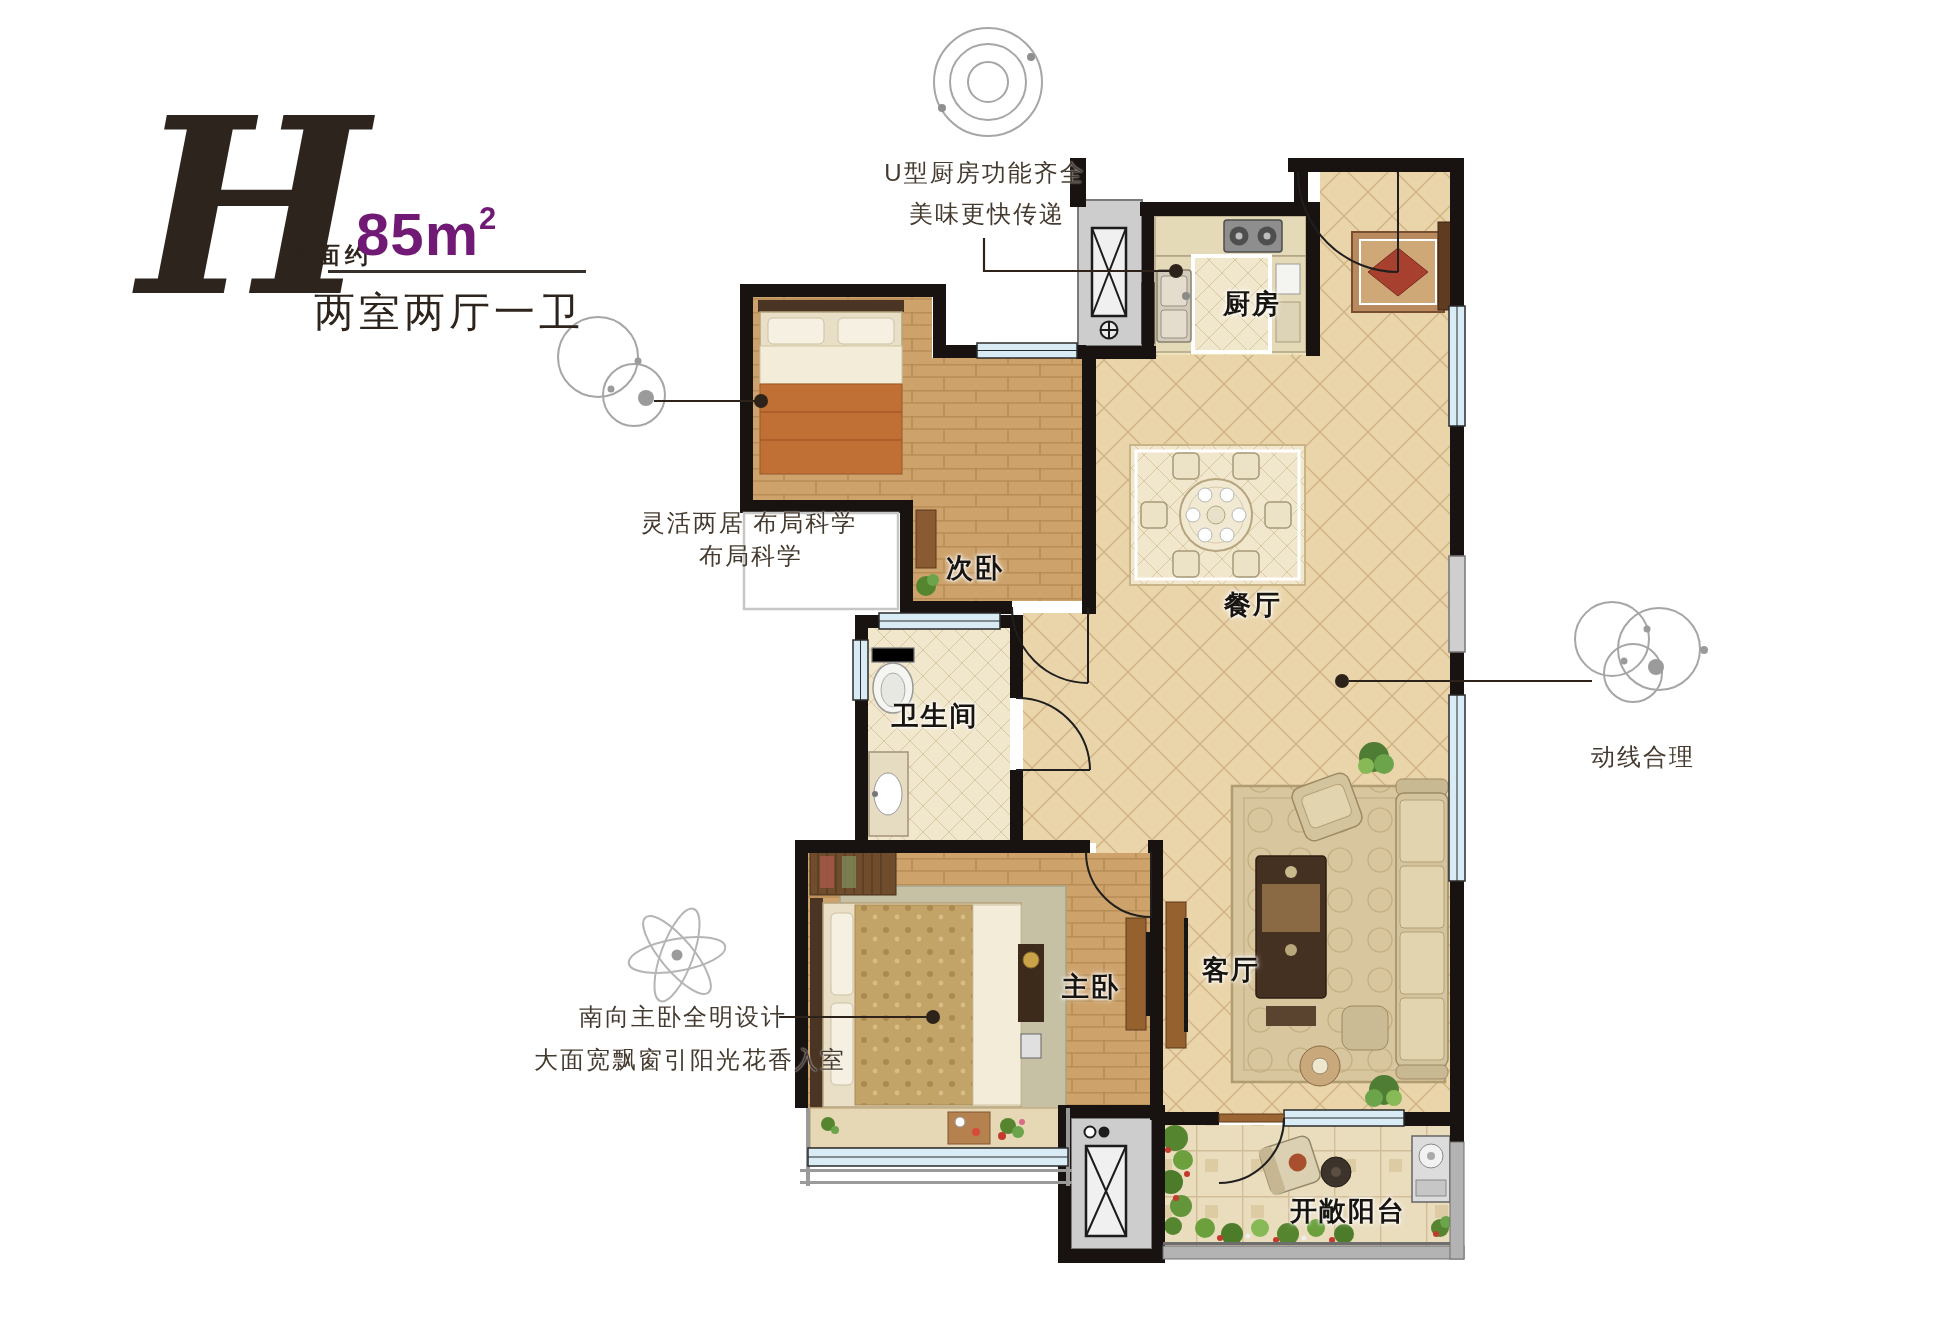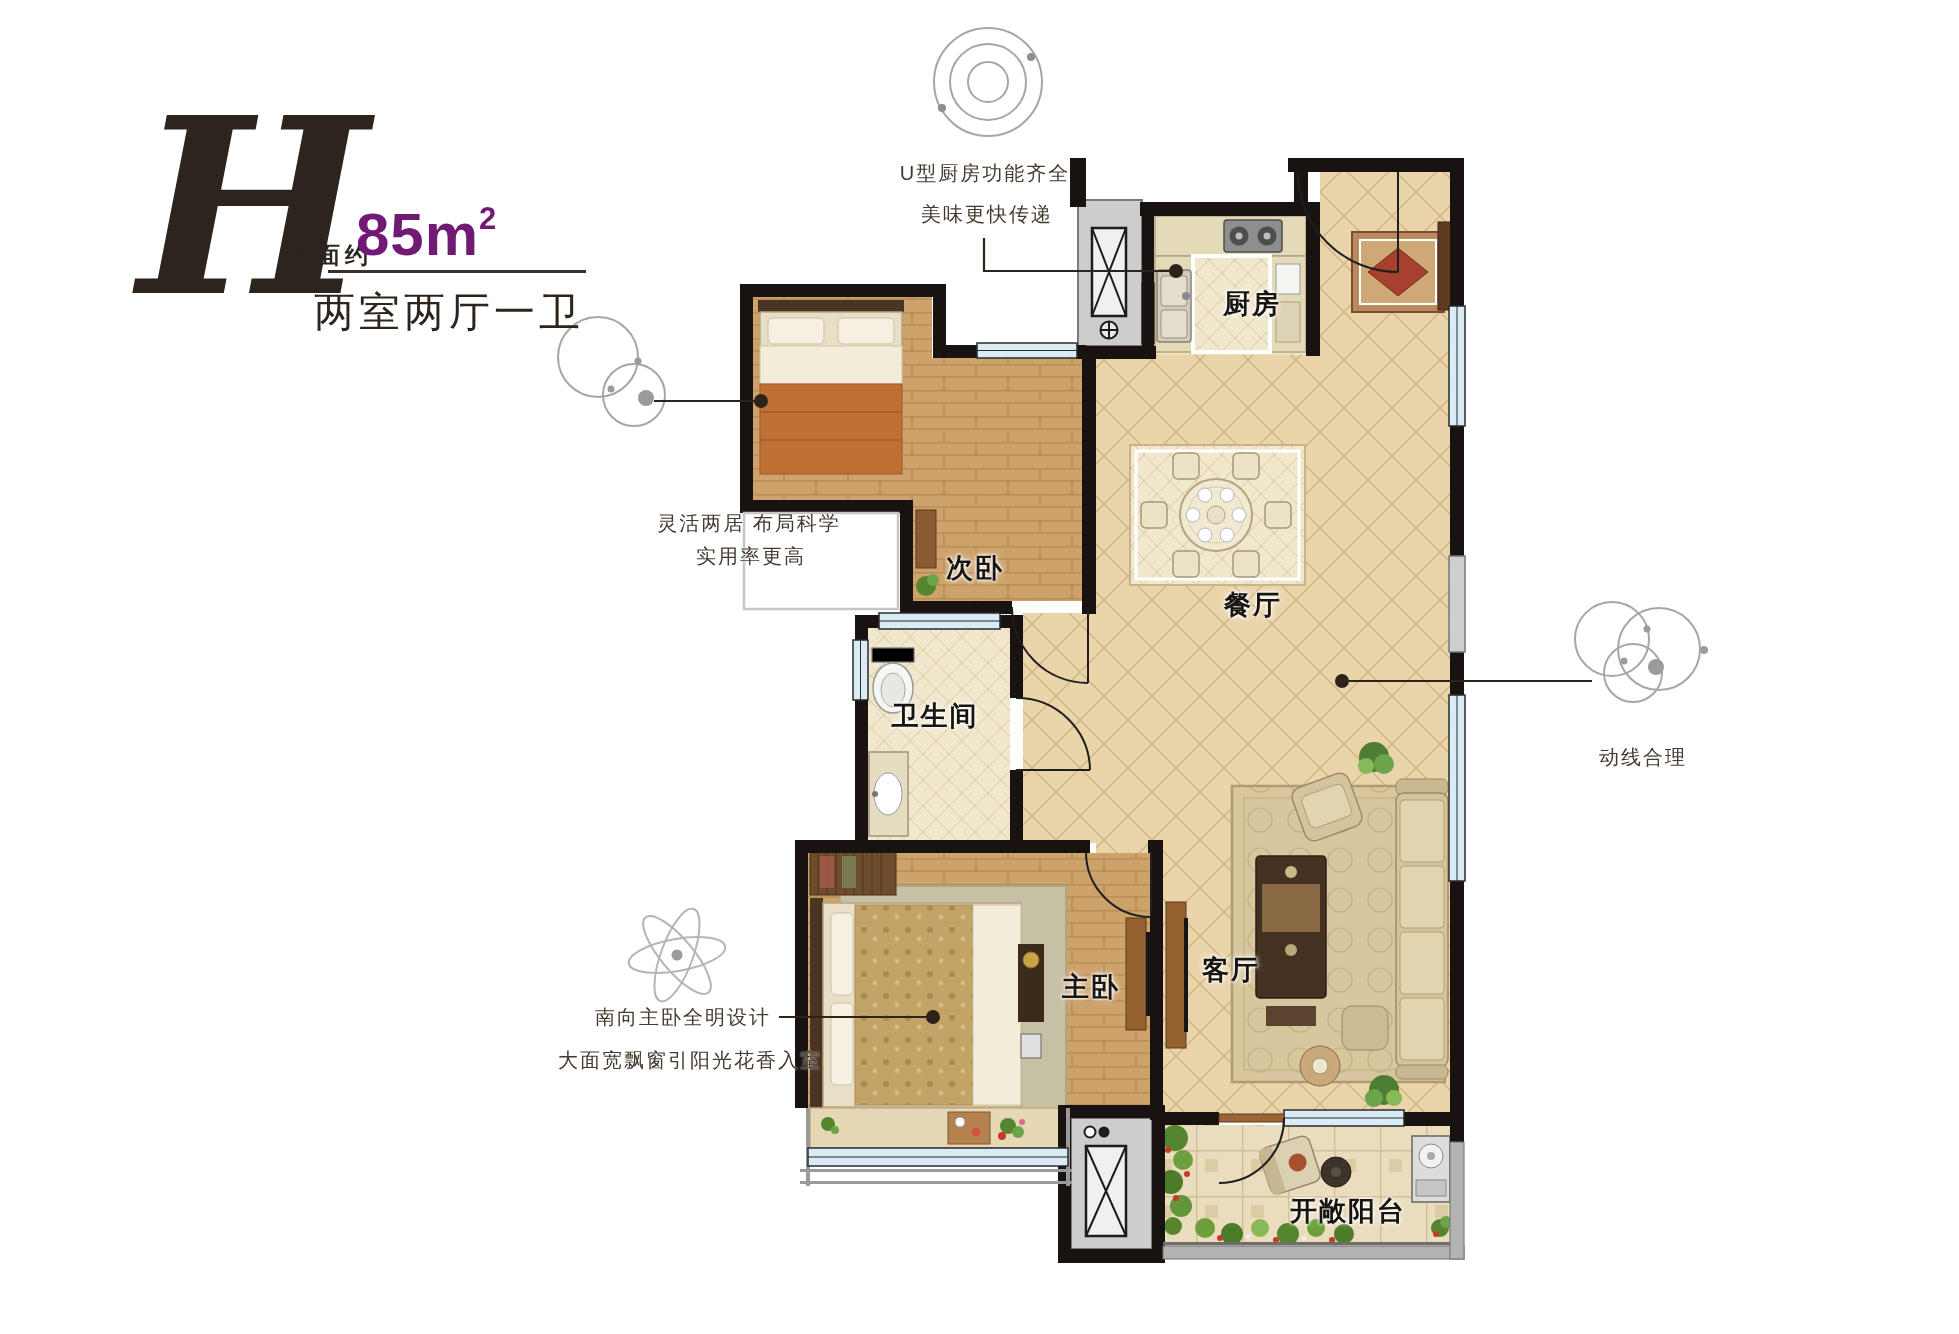--- a/index.html
+++ b/index.html
@@ -11,21 +11,21 @@
             font-style:italic;font-size:244px;line-height:1;font-weight:700;color:#2d241d;}
   .h-area{position:absolute;left:289px;top:240px;font-size:23px;font-weight:600;letter-spacing:5px;color:#2d241d;}
   .h-num{position:absolute;left:356px;top:200px;font-size:60px;font-weight:700;color:#701a75;letter-spacing:1px;text-align:right;}
   .h-num .sup{font-size:31px;vertical-align:26px;font-weight:700;}
   .h-rule{position:absolute;left:328px;top:270px;width:258px;height:3px;background:#38302a;}
   .h-layout{position:absolute;left:314px;top:285px;font-size:41px;font-weight:400;letter-spacing:4px;color:#2d241d;}
   
   .lbl{position:absolute;transform:translate(-50%,-50%);font-size:27px;font-weight:700;color:#181410;
        letter-spacing:2px;white-space:nowrap;
        text-shadow:0 0 3px #fff,0 0 3px #fff,0 0 6px #fff;}
-  .co{position:absolute;transform:translate(-50%,-50%);font-size:20px;color:#453a2f;letter-spacing:2px;
+  .co{position:absolute;transform:translate(-50%,-50%);font-size:24px;color:#453a2f;letter-spacing:2px;
       white-space:nowrap;text-shadow:0 0 2px #fff;}
 </style>
 </head>
 <body>
 
 <div class="canvas">
 
   <svg class="plan-svg" viewBox="0 0 1959 1334">
     <defs>
       <pattern id="wd" width="64" height="26" patternUnits="userSpaceOnUse">
@@ -426,18 +426,18 @@
   <div class="lbl" style="left:975px;top:568px">次卧</div>
   <div class="lbl" style="left:1253px;top:605px">餐厅</div>
   <div class="lbl" style="left:935px;top:716px">卫生间</div>
   <div class="lbl" style="left:1091px;top:987px">主卧</div>
   <div class="lbl" style="left:1231px;top:970px">客厅</div>
   <div class="lbl" style="left:1348px;top:1211px">开敞阳台</div>
 
   <div class="co" style="left:985px;top:173px">U型厨房功能齐全</div>
   <div class="co" style="left:987px;top:214px">美味更快传递</div>
   <div class="co" style="left:749px;top:523px">灵活两居 布局科学</div>
-  <div class="co" style="left:751px;top:556px">实用率更高</div>
+  <div class="co" style="left:751px;top:556px">布局科学</div>
   <div class="co" style="left:1643px;top:757px">动线合理</div>
   <div class="co" style="left:683px;top:1017px">南向主卧全明设计</div>
   <div class="co" style="left:690px;top:1060px">大面宽飘窗引阳光花香入室</div>
 
 </div>
 
 </body></html>

